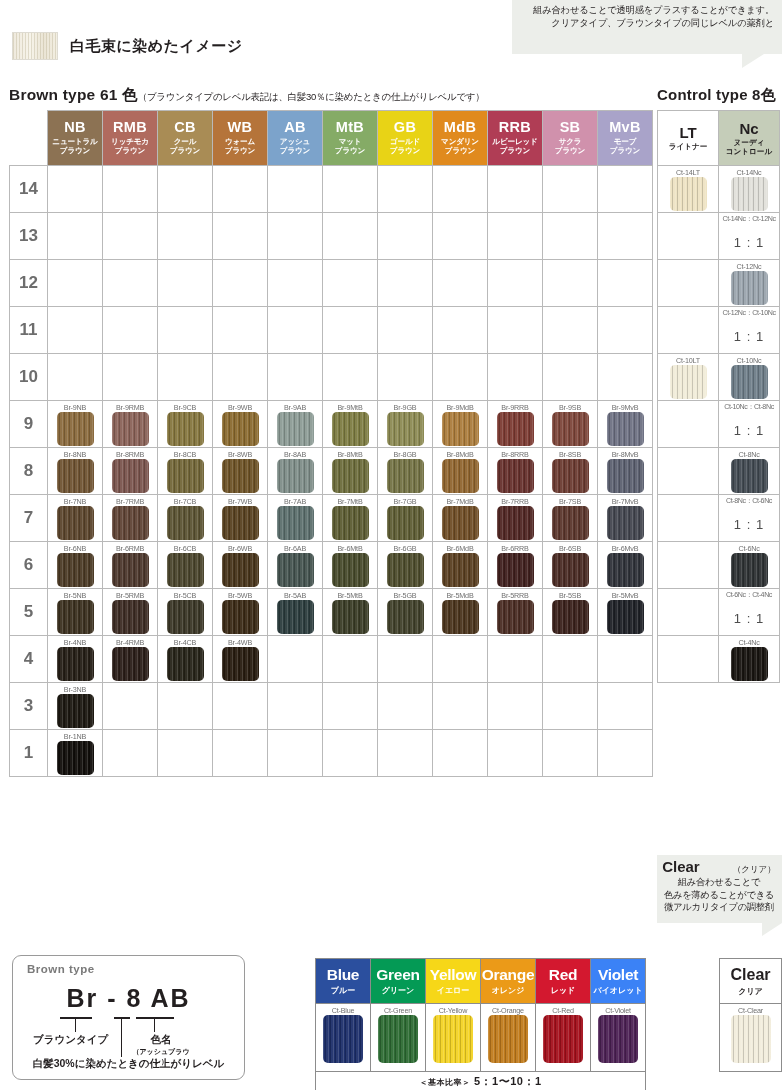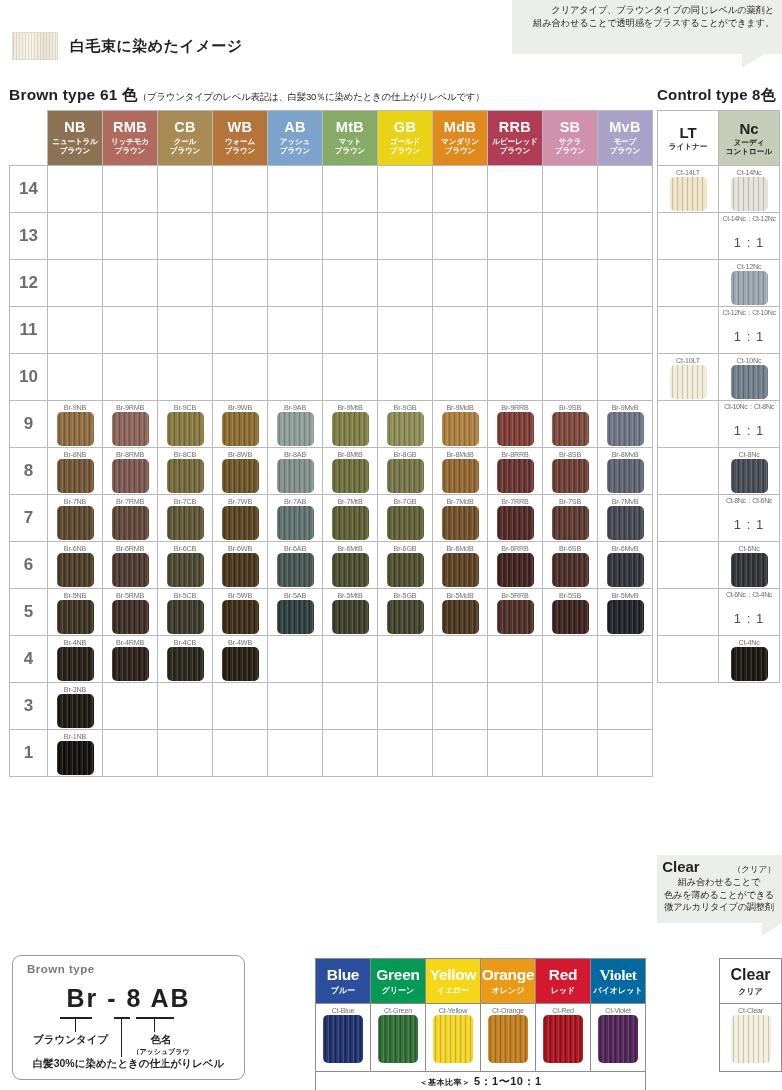--- a/index.html
+++ b/index.html
@@ -147,22 +147,22 @@
   #explain .l1{position:absolute;left:20px;top:77px;font-size:10.5px;font-weight:bold;}
   #explain .l2{position:absolute;left:114px;top:77px;width:68px;text-align:center;font-size:10.5px;font-weight:bold;}
   #explain .l2 .s{display:block;font-size:7px;}
   #explain .l3{position:absolute;left:0;top:101px;width:100%;text-align:center;font-size:10.5px;font-weight:bold;}
 </style>
 </head>
 <body>
 
 <div id="nc-note">
   <div class="nc-body">
+    <div>組み合わせることで透明感をプラスすることができます。</div>
     <div>クリアタイプ、ブラウンタイプの同じレベルの薬剤と</div>
-    <div>組み合わせることで透明感をプラスすることができます。</div>
   </div>
 </div>
 <div id="nc-tail"></div>
 
 <div id="legend-white">
   <div class="sw"></div>
   <div class="tx">白毛束に染めたイメージ</div>
 </div>
 
 <div class="sec-title" id="brown-title">
@@ -736,21 +736,21 @@
           <div class="jp">イエロー</div>
         </th>
         <th style="background: rgb(235, 154, 24);">
           <div class="abbr">Orange</div>
           <div class="jp">オレンジ</div>
         </th>
         <th style="background: rgb(211, 24, 47);">
           <div class="abbr">Red</div>
           <div class="jp">レッド</div>
         </th>
-        <th style="background: #0369a1; font-family: Liberation Serif, serif;">
+        <th style="background: #3b82f6;">
           <div class="abbr">Violet</div>
           <div class="jp">バイオレット</div>
         </th>
       </tr>
     </thead>
   <tbody>
     <tr id="accent-sw">
         <td class="sw">
           <span class="code">Ct-Blue</span>
           <div class="chip hair" style="background-color: rgb(29, 47, 107);"></div>

